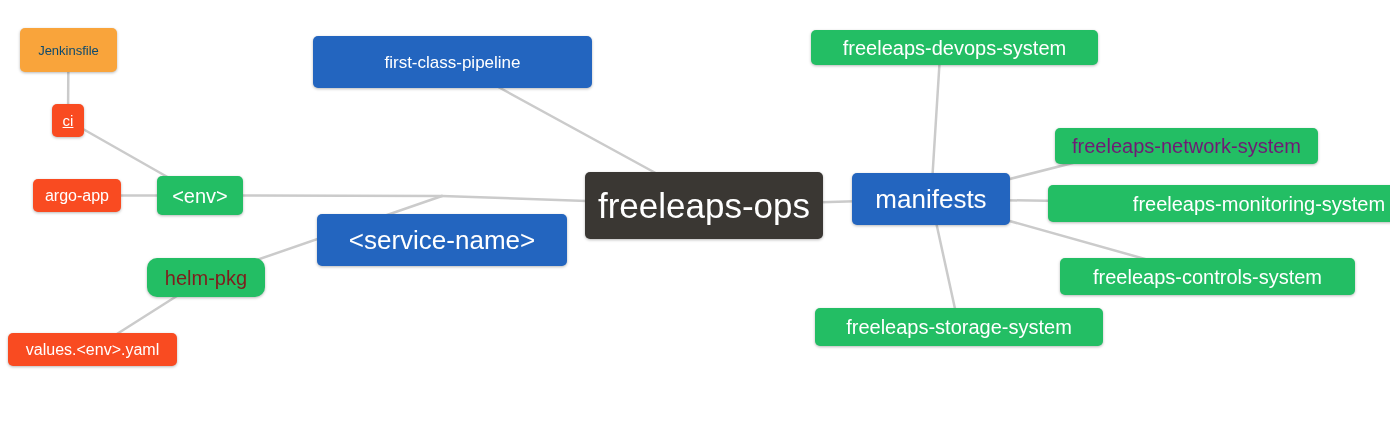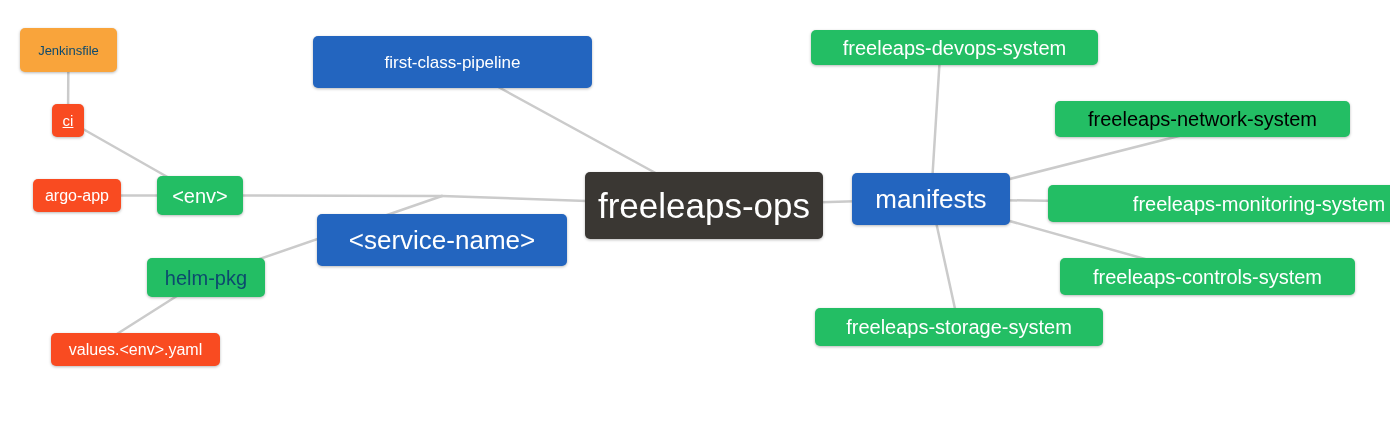--- a/index.html
+++ b/index.html
@@ -52,24 +52,24 @@
       <line x1="931" y1="199" x2="940.5" y2="47.5" stroke="#cbcbcb" stroke-width="2.5" stroke-linecap="round"></line>
       <line x1="931" y1="199" x2="1202.5" y2="130" stroke="#cbcbcb" stroke-width="2.5" stroke-linecap="round"></line>
       <line x1="931" y1="199" x2="1211.5" y2="203.5" stroke="#cbcbcb" stroke-width="2.5" stroke-linecap="round"></line>
       <line x1="931" y1="199" x2="1207.5" y2="276.5" stroke="#cbcbcb" stroke-width="2.5" stroke-linecap="round"></line>
       <line x1="931" y1="199" x2="959" y2="327" stroke="#cbcbcb" stroke-width="2.5" stroke-linecap="round"></line>
     </svg>
 <div class="node" style="left: 20px; top: 28px; width: 97px; height: 44px; background: rgb(249, 164, 59); color: #0c4a6e; font-size: 13px;">Jenkinsfile</div>
     <div class="node" style="left: 52px; top: 104px; width: 32px; height: 33px; background: rgb(249, 75, 33); color: rgb(255, 255, 255); font-size: 15px; text-decoration: underline;">ci</div>
     <div class="node" style="left: 33px; top: 179px; width: 88px; height: 33px; background: rgb(249, 75, 33); color: rgb(255, 255, 255); font-size: 16px; text-align: right;">argo-app</div>
     <div class="node" style="left: 157px; top: 176px; width: 86px; height: 39px; background: rgb(35, 190, 100); color: rgb(255, 255, 255); font-size: 20px;">&lt;env&gt;</div>
-    <div class="node" style="left: 147px; top: 258px; width: 118px; height: 39px; background: rgb(35, 190, 100); color: #0c4a6e; font-size: 20px;">helm-pkg</div>
-    <div class="node" style="left: 8px; top: 333px; width: 169px; height: 33px; background: rgb(249, 75, 33); color: rgb(255, 255, 255); font-size: 16px; margin-left: 43px;">values.&lt;env&gt;.yaml</div>
+    <div class="node" style="left: 147px; top: 258px; width: 118px; height: 39px; background: rgb(35, 190, 100); color: #7f1d1d; font-size: 20px; border-radius: 10px;">helm-pkg</div>
+    <div class="node" style="left: 8px; top: 333px; width: 169px; height: 33px; background: rgb(249, 75, 33); color: rgb(255, 255, 255); font-size: 16px;">values.&lt;env&gt;.yaml</div>
     <div class="node" style="left: 313px; top: 36px; width: 279px; height: 52px; background: rgb(35, 101, 191); color: rgb(255, 255, 255); font-size: 17px;">first-class-pipeline</div>
     <div class="node" style="left: 317px; top: 170px; width: 250px; height: 52px; background: rgb(35, 101, 191); color: rgb(255, 255, 255); font-size: 26px; margin-top: 44px;">&lt;service-name&gt;</div>
     <div class="node" style="left: 585px; top: 172px; width: 238px; height: 67px; background: rgb(58, 55, 51); color: rgb(255, 255, 255); font-size: 35px;">freeleaps-ops</div>
     <div class="node" style="left: 852px; top: 173px; width: 158px; height: 52px; background: rgb(35, 101, 191); color: rgb(255, 255, 255); font-size: 26px;">manifests</div>
     <div class="node" style="left: 797px; top: 30px; width: 287px; height: 35px; background: rgb(35, 190, 100); color: rgb(255, 255, 255); font-size: 20px; margin-left: 14px;">freeleaps-devops-system</div>
-    <div class="node" style="left: 1055px; top: 101px; width: 295px; height: 36px; background: rgb(35, 190, 100); color: #000000; font-size: 20px;">freeleaps-network-system</div>
+    <div class="node" style="left: 1055px; top: 128px; width: 263px; height: 36px; background: rgb(35, 190, 100); color: #701a75; font-size: 20px;">freeleaps-network-system</div>
     <div class="node" style="left: 1048px; top: 185px; width: 386px; height: 37px; background: rgb(35, 190, 100); color: rgb(255, 255, 255); font-size: 20px; padding-left: 36px;">freeleaps-monitoring-system</div>
     <div class="node" style="left: 1060px; top: 258px; width: 295px; height: 37px; background: rgb(35, 190, 100); color: rgb(255, 255, 255); font-size: 20px;">freeleaps-controls-system</div>
     <div class="node" style="left: 815px; top: 308px; width: 288px; height: 38px; background: rgb(35, 190, 100); color: rgb(255, 255, 255); font-size: 20px;">freeleaps-storage-system</div>
   </div>
 
 </body></html>

